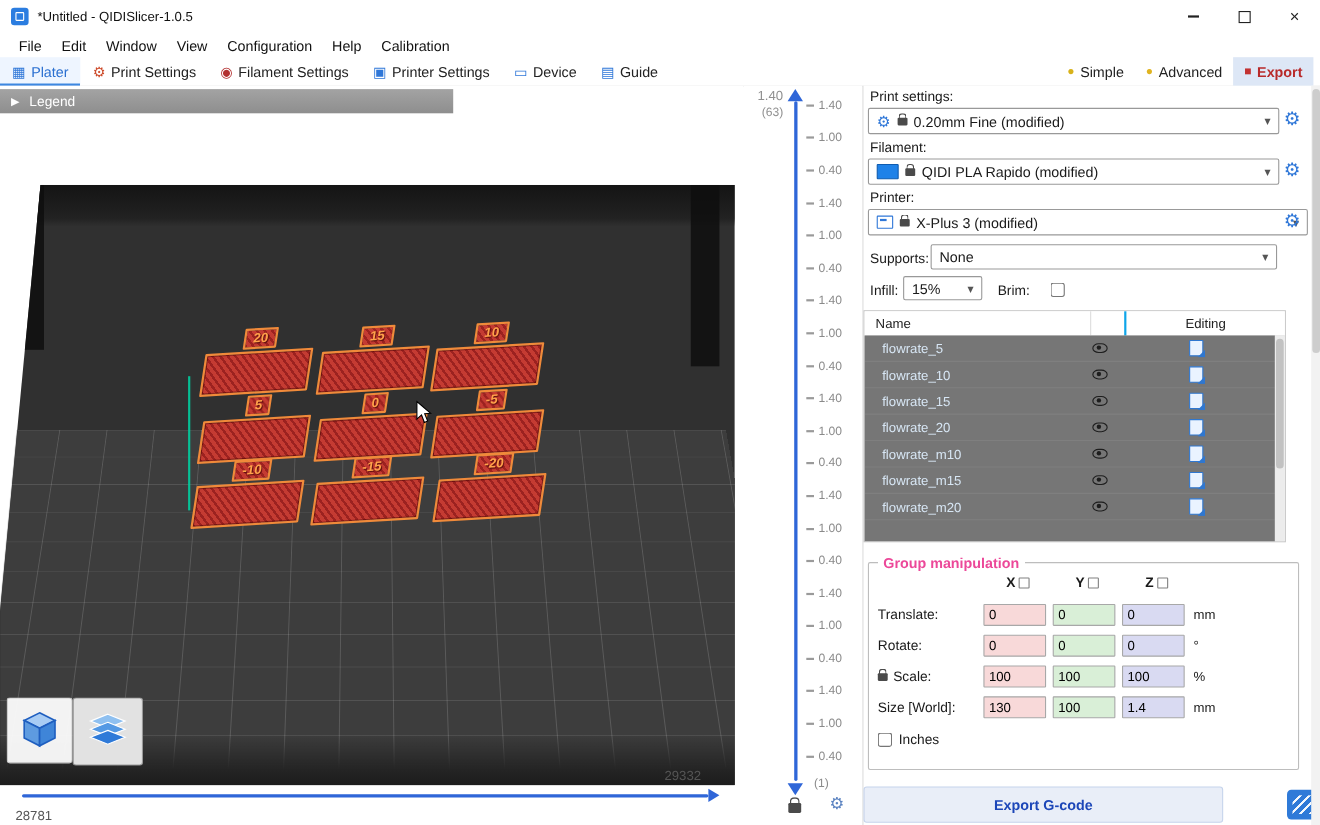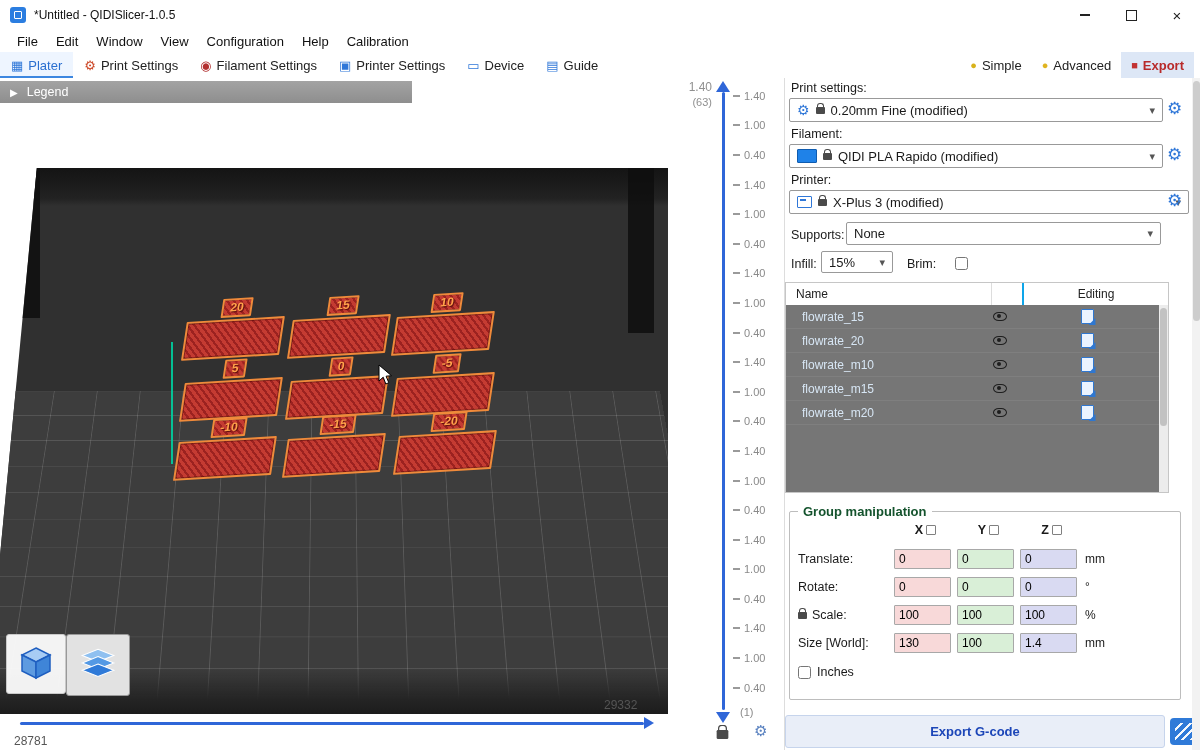--- a/index.html
+++ b/index.html
@@ -110,35 +110,35 @@
   .eye-icon{position:relative;width:14px;height:9px;border:1.3px solid #1e1e1e;border-radius:50% / 60%;box-sizing:border-box}
   .eye-icon::after{content:'';position:absolute;left:3.4px;top:1.2px;width:4px;height:4px;background:#1e1e1e;border-radius:50%}
   .edit-icon{position:relative;width:11px;height:13px;background:#eaf3ff;border:1.4px solid #2f77d0;border-radius:1px}
   .edit-icon::after{content:'';position:absolute;right:-3px;bottom:-2px;width:7px;height:7px;background:#2f77d0;
                     clip-path:polygon(0 100%,100% 0,100% 100%)}
   .list-scroll{position:absolute;right:0;top:22px;bottom:0;width:9px;background:#ececec}
   .list-thumb{position:absolute;left:1px;right:1px;top:3px;height:118px;background:#c2c2c2;border-radius:4px}
 
   
   .gm{position:absolute;left:4px;top:426px;width:392px;height:196px;border:1px solid #bdbdbd;border-radius:2px;margin:0;padding:0 0 0 0;box-sizing:border-box}
-  .gm legend{margin-left:8px;padding:0 5px;font-size:13px;font-weight:bold;color:#14532d}
+  .gm legend{margin-left:8px;padding:0 5px;font-size:13px;font-weight:bold;color:#ec4899}
   .gm-head{display:flex;margin:0 0 4px 0;height:22px;align-items:center}
   .gm-spacer{width:104px}
   .gm-axis{width:63px;display:flex;align-items:center;justify-content:center;gap:3px;font-weight:bold;font-size:12.5px}
   .axis-ic{width:8px;height:8px;border:1.4px solid #808080;border-radius:1px}
   .gm-row{display:flex;align-items:center;height:28px}
   .gm-label{width:104px;padding-left:8px;font-size:12.5px;box-sizing:border-box;display:flex;align-items:center;gap:5px}
   .gm-field{width:57px;height:20px;margin-right:6px;border:1px solid #a8a8a8;border-radius:1px;
             font-family:"Liberation Sans",sans-serif;font-size:12px;padding:0 4px;box-sizing:border-box}
   .fx{background:#f8d9d9}.fy{background:#d9efd7}.fz{background:#d9daf2}
   .unit{margin-left:2px;font-size:12px}
   .gm-inches{display:flex;align-items:center;gap:6px;margin:8px 0 0 8px;font-size:12.5px}
 
   
-  .export-btn{position:absolute;left:0;top:637px;width:380px;height:33px;background:#e9eef8;border:1px solid #c6d4ec;
+  .export-btn{position:absolute;left:0;top:637px;width:327px;height:33px;background:#e9eef8;border:1px solid #c6d4ec;
               border-radius:3px;display:flex;align-items:center;justify-content:center;
               font-size:13px;font-weight:bold;color:#1c46b8;box-sizing:border-box}
   .export-ic{position:absolute;left:385px;top:640px;width:27px;height:27px;background:#2f7ad8;border-radius:4px}
   .export-ic::after{content:'';position:absolute;inset:5px;
               background:repeating-linear-gradient(-45deg,rgba(255,255,255,.95) 0 2px,transparent 2px 6px)}
   .panel-scroll{position:absolute;right:0;top:0;width:9px;height:672px;background:#f2f2f2}
   .panel-thumb{position:absolute;left:1px;right:1px;top:3px;height:240px;background:#cdcdcd;border-radius:4px}
 </style>
 </head>
 <body>
@@ -427,20 +427,38 @@
   <span class="sb-label" style="left:122px;top:179px">Brim:</span>
   <input type="checkbox" style="position: absolute; left: 166px; top: 176px;">
 
   <div class="objlist">
     <div class="list-header">
       <span class="lh-name">Name</span>
       <span class="lh-eye"></span>
       <span class="lh-edit">Editing</span>
     </div>
     <div class="list-body">
+      <div class="list-row">
+          <span class="row-name">flowrate_5</span>
+          <span class="row-eye">
+            <span class="eye-icon"></span>
+          </span>
+          <span class="row-edit">
+            <span class="edit-icon"></span>
+          </span>
+        </div>
+      <div class="list-row">
+          <span class="row-name">flowrate_10</span>
+          <span class="row-eye">
+            <span class="eye-icon"></span>
+          </span>
+          <span class="row-edit">
+            <span class="edit-icon"></span>
+          </span>
+        </div>
       <div class="list-row">
           <span class="row-name">flowrate_15</span>
           <span class="row-eye">
             <span class="eye-icon"></span>
           </span>
           <span class="row-edit">
             <span class="edit-icon"></span>
           </span>
         </div>
       <div class="list-row">

